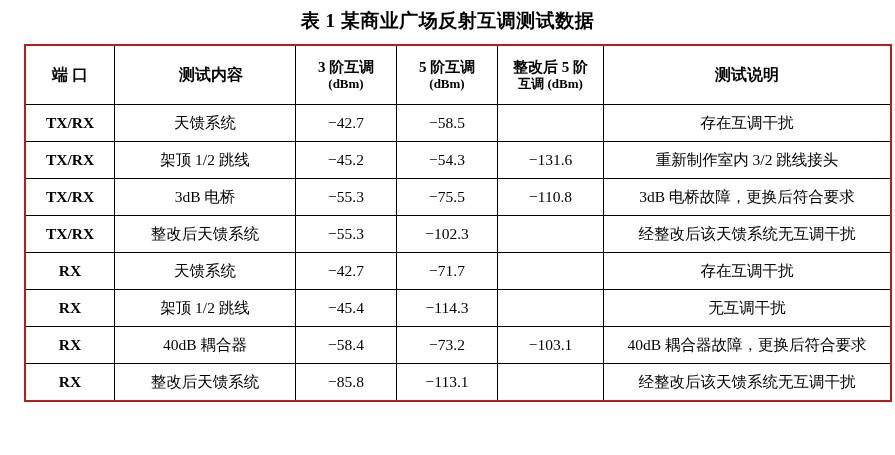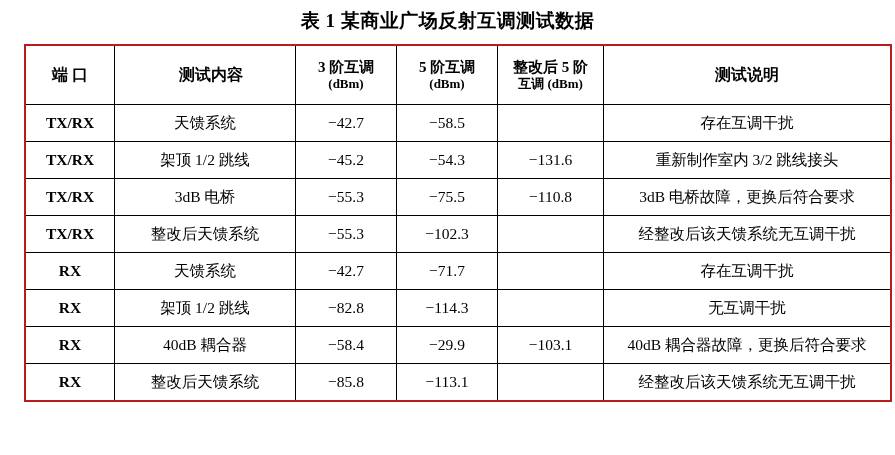--- a/index.html
+++ b/index.html
@@ -138,30 +138,30 @@
           <td class="cell-port">RX</td>
           <td class="cell-content">天馈系统</td>
           <td class="cell-num">−42.7</td>
           <td class="cell-num">−71.7</td>
           <td class="cell-num"></td>
           <td class="cell-desc">存在互调干扰</td>
         </tr>
         <tr>
           <td class="cell-port">RX</td>
           <td class="cell-content">架顶 1/2 跳线</td>
-          <td class="cell-num">−82.8</td>
+          <td class="cell-num">−45.4</td>
           <td class="cell-num">−114.3</td>
           <td class="cell-num"></td>
           <td class="cell-desc">无互调干扰</td>
         </tr>
         <tr>
           <td class="cell-port">RX</td>
           <td class="cell-content">40dB 耦合器</td>
           <td class="cell-num">−58.4</td>
-          <td class="cell-num">−29.9</td>
+          <td class="cell-num">−73.2</td>
           <td class="cell-num">−103.1</td>
           <td class="cell-desc">40dB 耦合器故障，更换后符合要求</td>
         </tr>
         <tr>
           <td class="cell-port">RX</td>
           <td class="cell-content">整改后天馈系统</td>
           <td class="cell-num">−85.8</td>
           <td class="cell-num">−113.1</td>
           <td class="cell-num"></td>
           <td class="cell-desc">经整改后该天馈系统无互调干扰</td>

